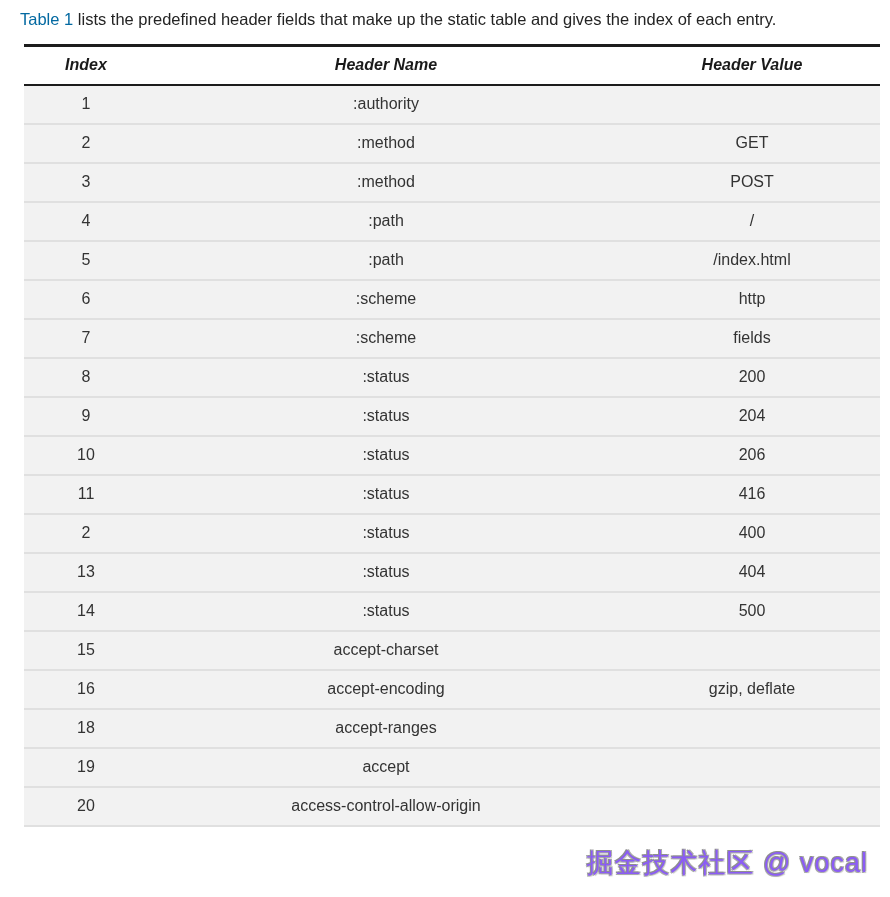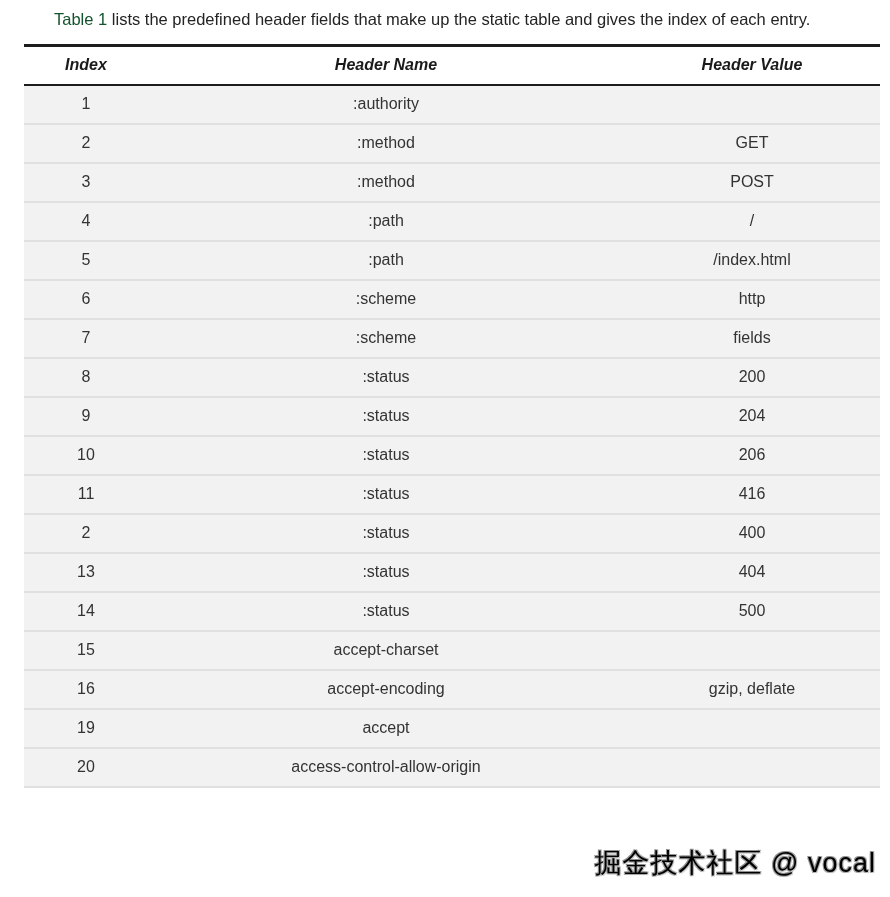--- a/index.html
+++ b/index.html
@@ -11,24 +11,23 @@
   }
   .page { position: relative; width: 890px; height: 897px; }
 
   .intro {
     margin: 7px 0 0 20px;
     font-size: 16.5px;
     line-height: 24px;
     color: #242424;
   }
   .intro a {
-    color: #14532d;
+    color: #0369a1;
     text-decoration: none;
     cursor: pointer;
-    margin-left: 34px;
   }
 
   table.static-table {
     border-collapse: collapse;
     table-layout: fixed;
     width: 856px;
     margin: 13px 0 0 24px;
   }
   col.c-index { width: 124px; }
   col.c-name  { width: 476px; }
@@ -60,25 +59,25 @@
     text-align: center;
     vertical-align: middle;
     padding: 0;
     white-space: nowrap;
     overflow: hidden;
   }
 
   .watermark {
     position: absolute;
     top: 838px;
-    right: 14px;
+    right: 22px;
     font-size: 27px;
     letter-spacing: 1px;
     white-space: nowrap;
-    color: #000000;
+    color: #8b5cf6;
     text-shadow:
       -1px -1px 0 #8f8f8f,
        1px -1px 0 #aaaaaa,
       -1px  1px 0 #aaaaaa,
        1px  1px 1px #c2c2c2;
     pointer-events: none;
   }
 </style>
 </head>
 <body>
@@ -191,20 +190,25 @@
     <td></td>
   </tr>
 
   <tr>
     <td>16</td>
     <td>accept-encoding</td>
     <td>gzip, deflate</td>
   </tr>
 
 
+  <tr>
+    <td>18</td>
+    <td>accept-ranges</td>
+    <td></td>
+  </tr>
 
   <tr>
     <td>19</td>
     <td>accept</td>
     <td></td>
   </tr>
 
   <tr>
     <td>20</td>
     <td>access-control-allow-origin</td>

